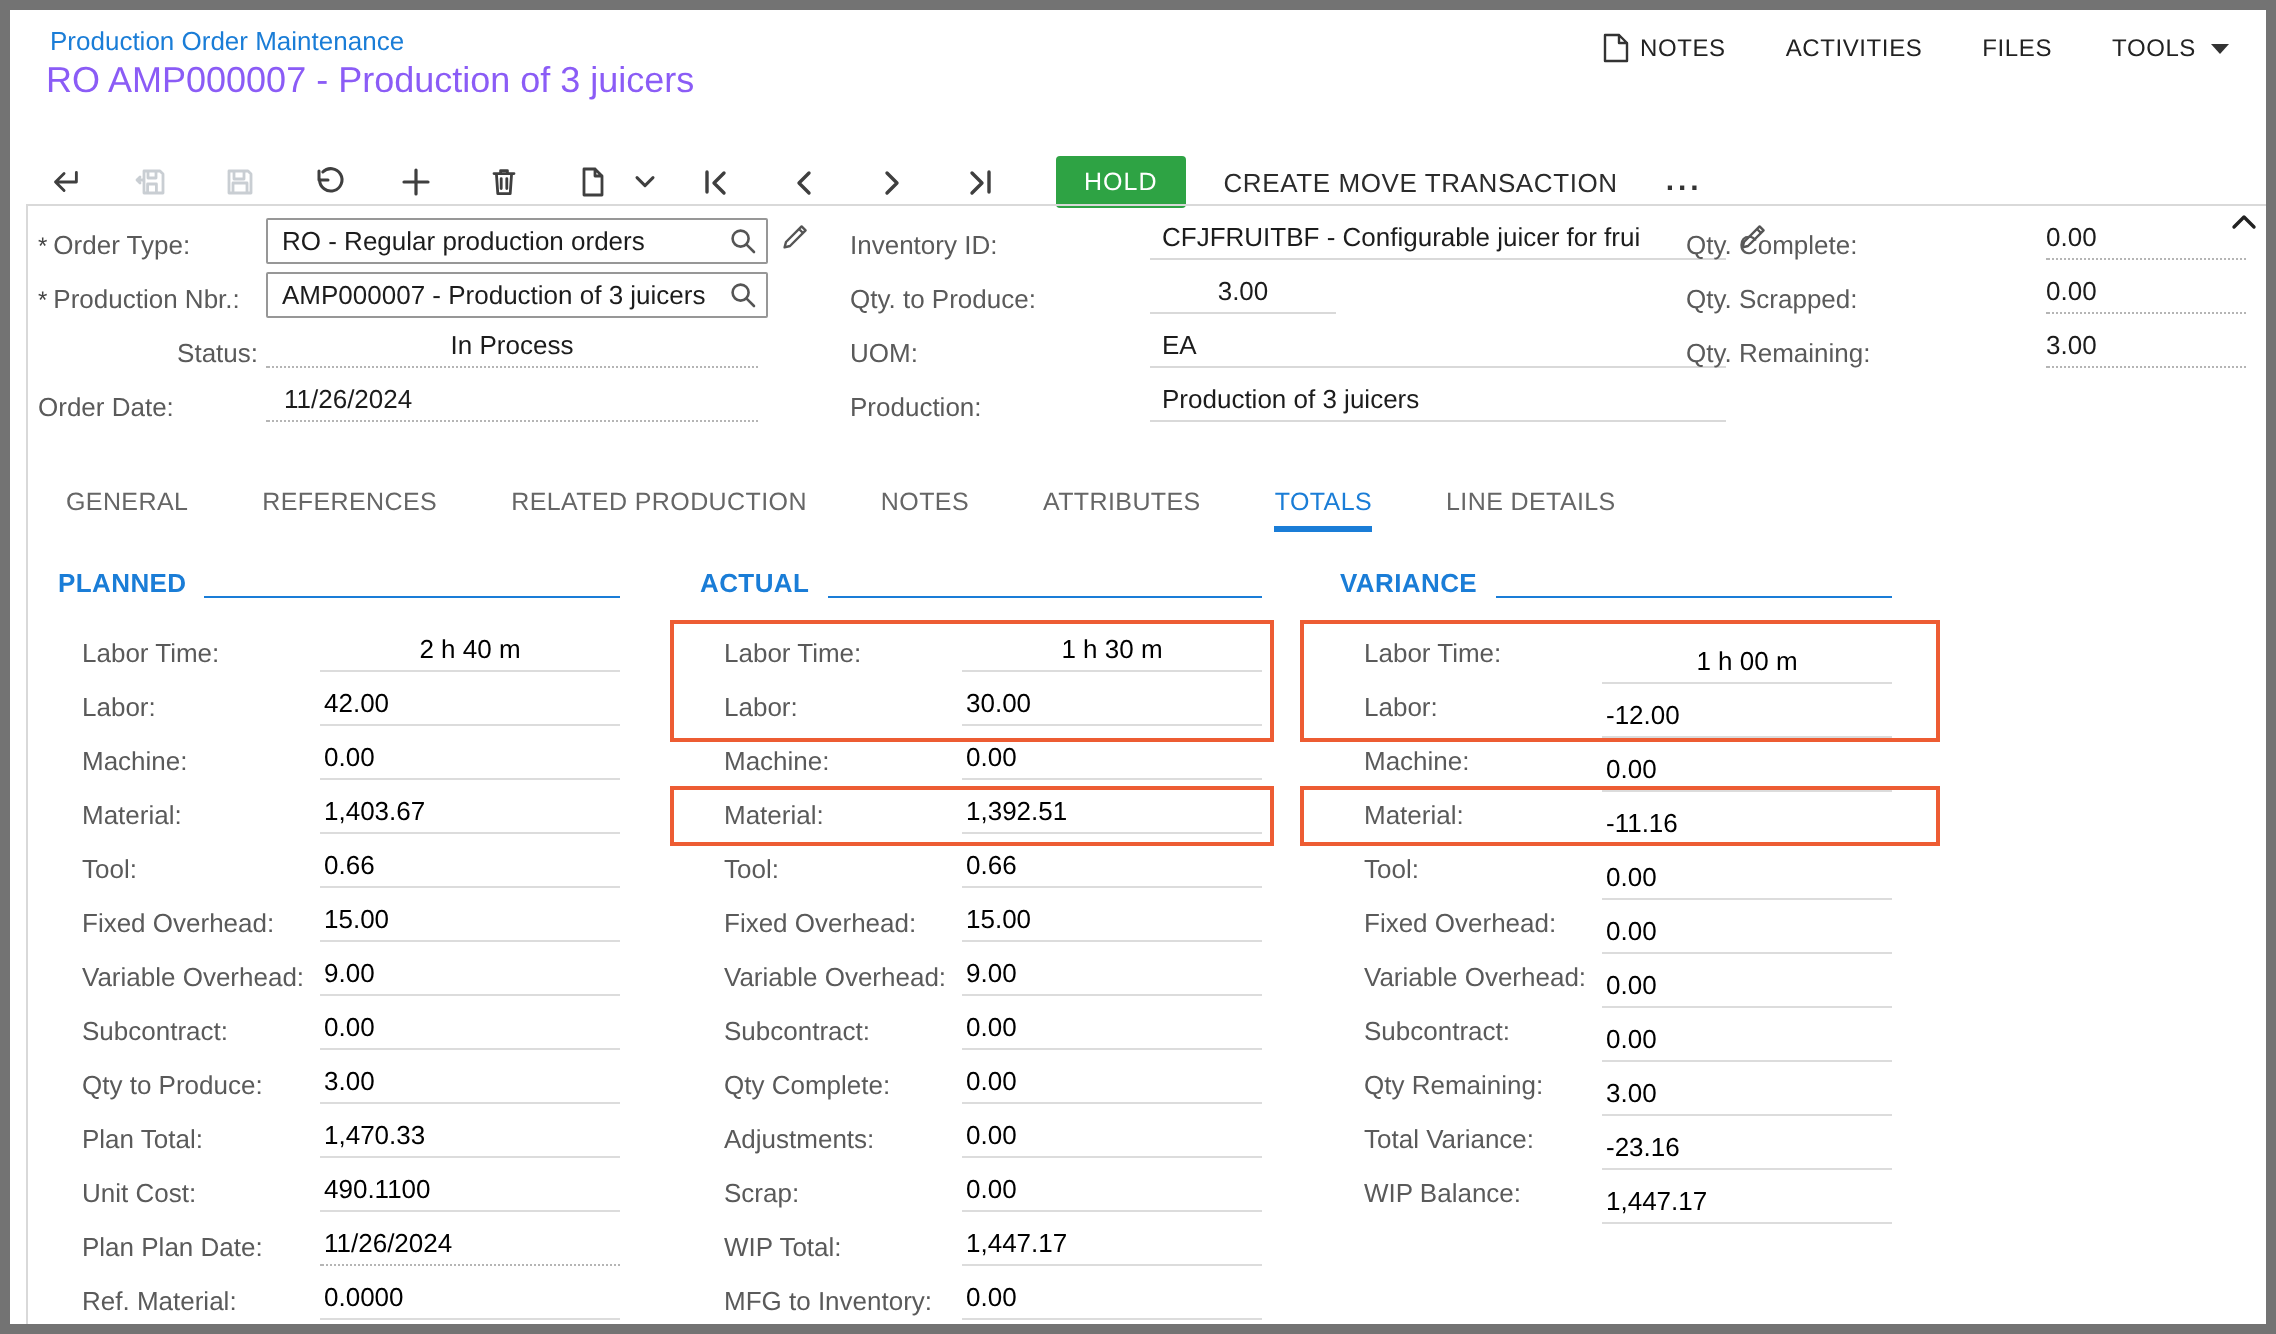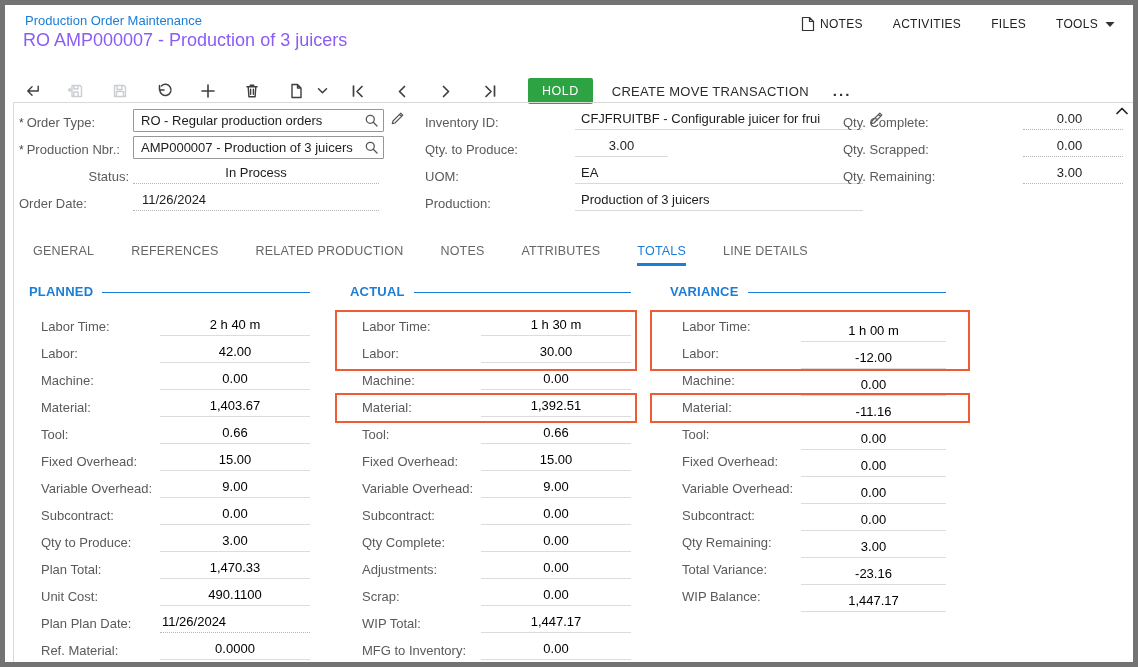--- a/index.html
+++ b/index.html
@@ -31,35 +31,35 @@
   #summary { position:absolute; left:0; top:104px; width:1138px; }
   .scell { position:absolute; height:27px; }
   .slabel { font-size:13px; color:#5a5a5a; line-height:27px; white-space:nowrap; }
   .req-star { color:#444; margin-right:3px; font-size:12px; }
   .lookup { top:2px; height:23px; border:1px solid #979797; border-radius:1px; background:#fff;
     font-size:13px; line-height:21px; padding:0 24px 0 7px; white-space:nowrap; overflow:hidden; cursor:text; }
   .lookup .mag { position:absolute; right:4px; top:3px; cursor:pointer; }
   .uline { top:4px; height:21px; font-size:13px; line-height:19px; border-bottom:1px solid #d9d9d9;
     white-space:nowrap; overflow:hidden; }
   .uline.dotted { border-bottom:1px dotted #b5b5b5; }
-  .t-center { text-align:center; } .t-right { text-align:center; } .t-left { text-align:left; }
+  .t-center { text-align:center; } .t-right { text-align:left; } .t-left { text-align:left; }
   .pencil { top:4px; cursor:pointer; }
   .collapse { position:absolute; left:1110px; top:101px; cursor:pointer; }
   
   .tabs { position:absolute; left:9px; top:231px; width:1120px; height:30px;
     display:flex; align-items:stretch; padding-left:19px; gap:37px; }
   .tab { display:flex; align-items:center; font-size:12.5px; letter-spacing:.2px; color:#666;
     border-bottom:3px solid transparent; padding-top:2px; cursor:pointer; white-space:nowrap; }
   .tab.active { color:#1A7DD7; border-bottom-color:#1A7DD7; }
   
   .sec { position:absolute; top:278px; bottom:0; }
   .sec-planned  { left:16px;  width:292px; }
   .sec-actual   { left:330px; width:302px; }
   .sec-variance { left:645px; width:320px; }
-  .sec-title { display:flex; align-items:center; height:16px; color:#1A7DD7; font-size:13px; font-weight:bold; letter-spacing:.2px; }
+  .sec-title { display:flex; align-items:flex-end; height:16px; color:#1A7DD7; font-size:13px; font-weight:bold; letter-spacing:.2px; }
   .sec-planned  .sec-title { padding-left:8px; }
   .sec-actual   .sec-title { padding-left:15px; }
   .sec-variance .sec-title { padding-left:20px; }
   .sec-title .rule { flex:1; border-top:1px solid #1A7DD7; margin-left:9px; margin-top:2px; }
   .sec-planned  .sec-title .rule { margin-right:3px; }
   .sec-actual   .sec-title .rule { margin-right:6px; }
   .sec-variance .sec-title .rule { margin-right:24px; }
   .sec-rows { position:relative; margin-top:14px; }
   .trow { height:27px; display:flex; align-items:center; }
   .sec-planned  .trow { padding-left:20px; padding-right:3px; }

